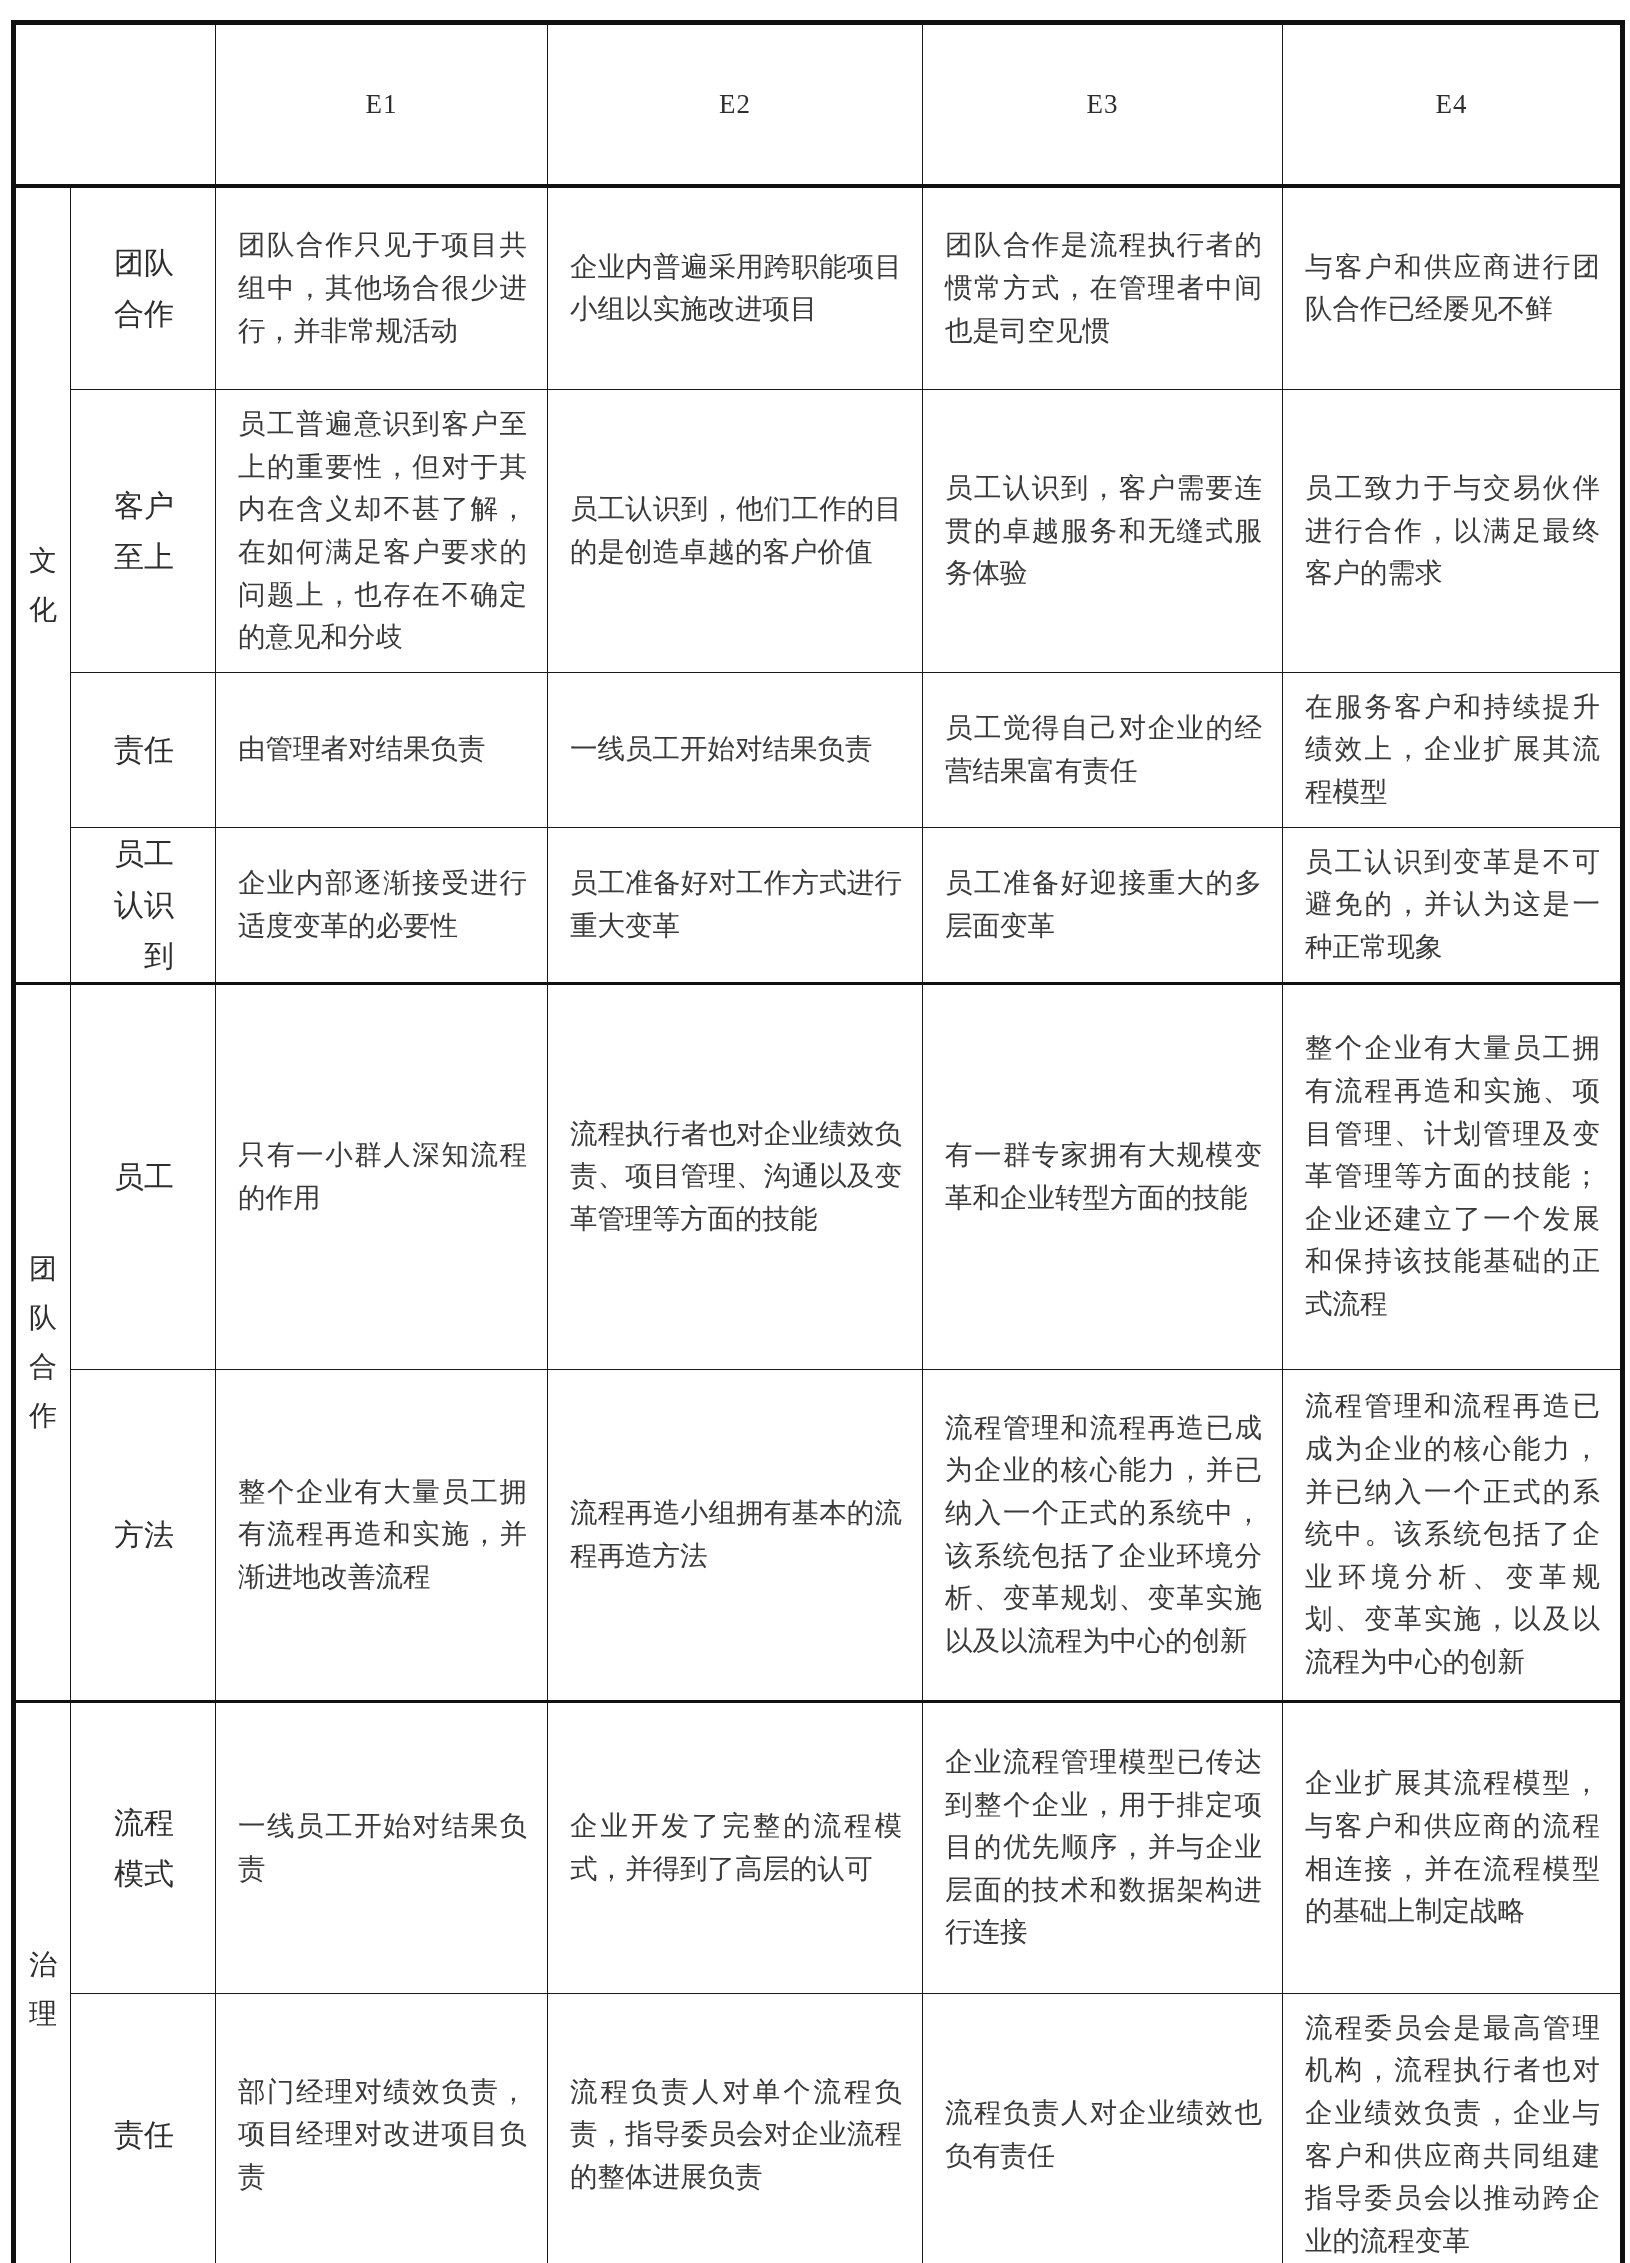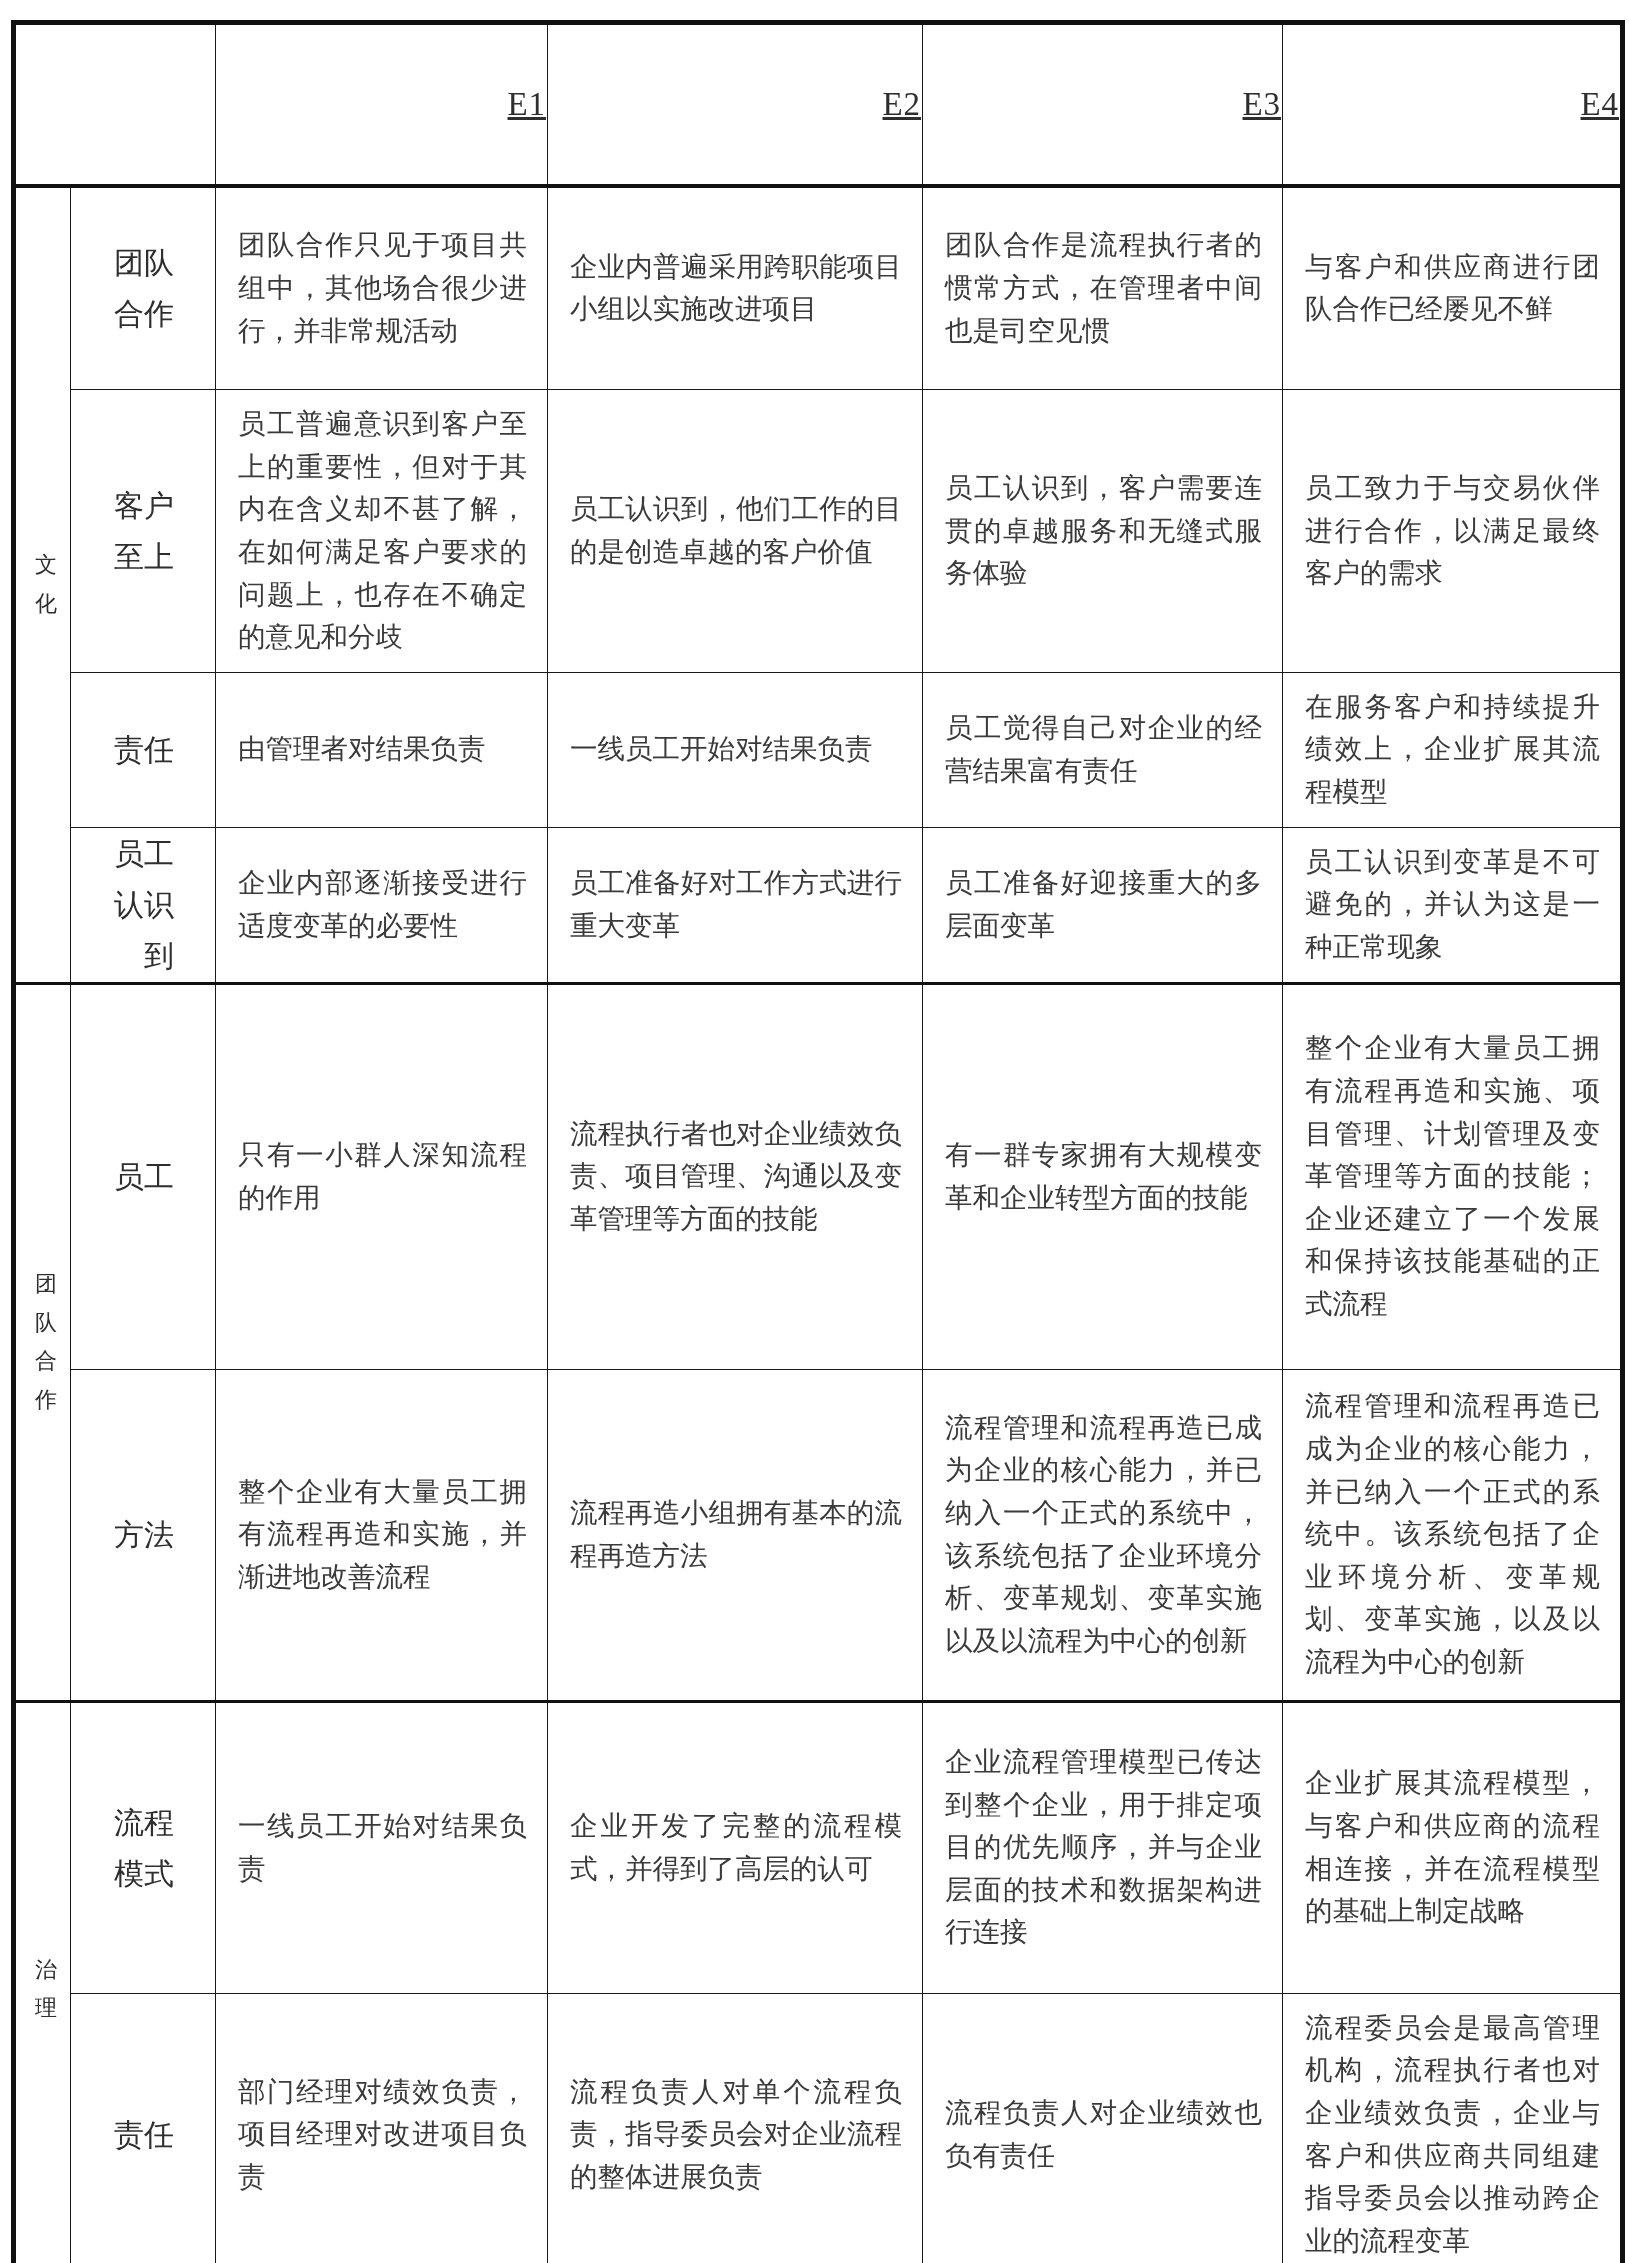--- a/index.html
+++ b/index.html
@@ -31,31 +31,30 @@
 
   th, td {
     border: 1.8px solid #1a1a1a;
     vertical-align: middle;
     font-weight: normal;
     box-sizing: border-box;
   }
   
   tr.head th {
     border-bottom: 4.6px solid #111111;
-    font-size: 33px;
-    text-align: right;
+    font-size: 27px;
+    text-align: center;
     height: 163px;
     letter-spacing: 0.9px;
-    text-decoration: underline;
   }
   
   tr.group-start th, tr.group-start td { border-top: 3.7px solid #111111; }
 
   .group-label {
-    font-size: 22px;
+    font-size: 28px;
     text-align: right;
     line-height: 1.75;
     padding: 0 13px;
   }
   .row-label {
     font-size: 30px;
     text-align: right;
     line-height: 1.7;
     padding: 0 41px;
   }

